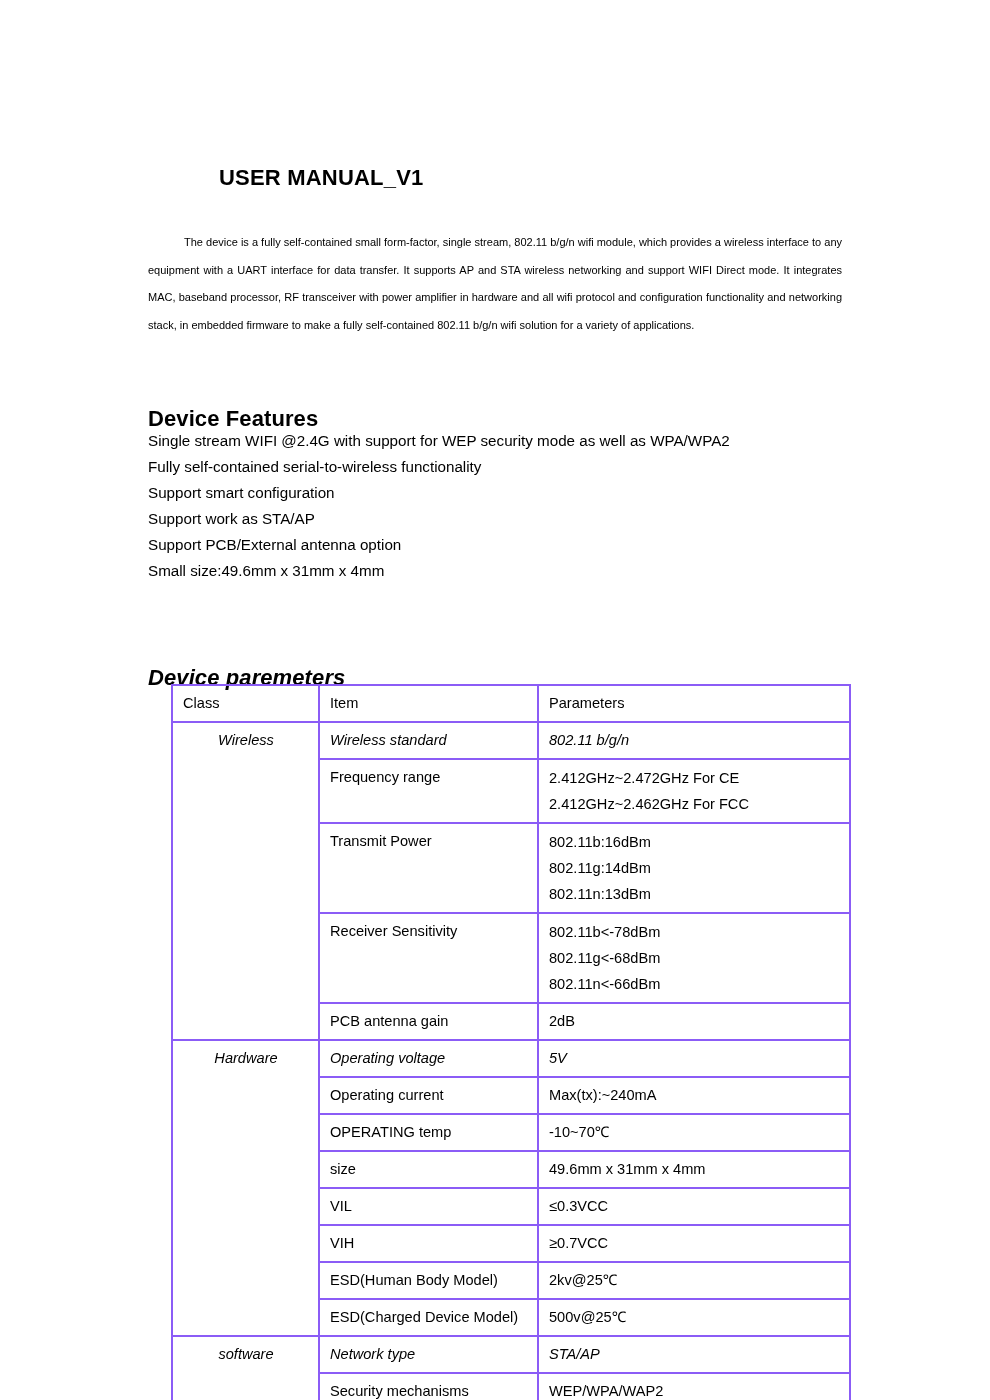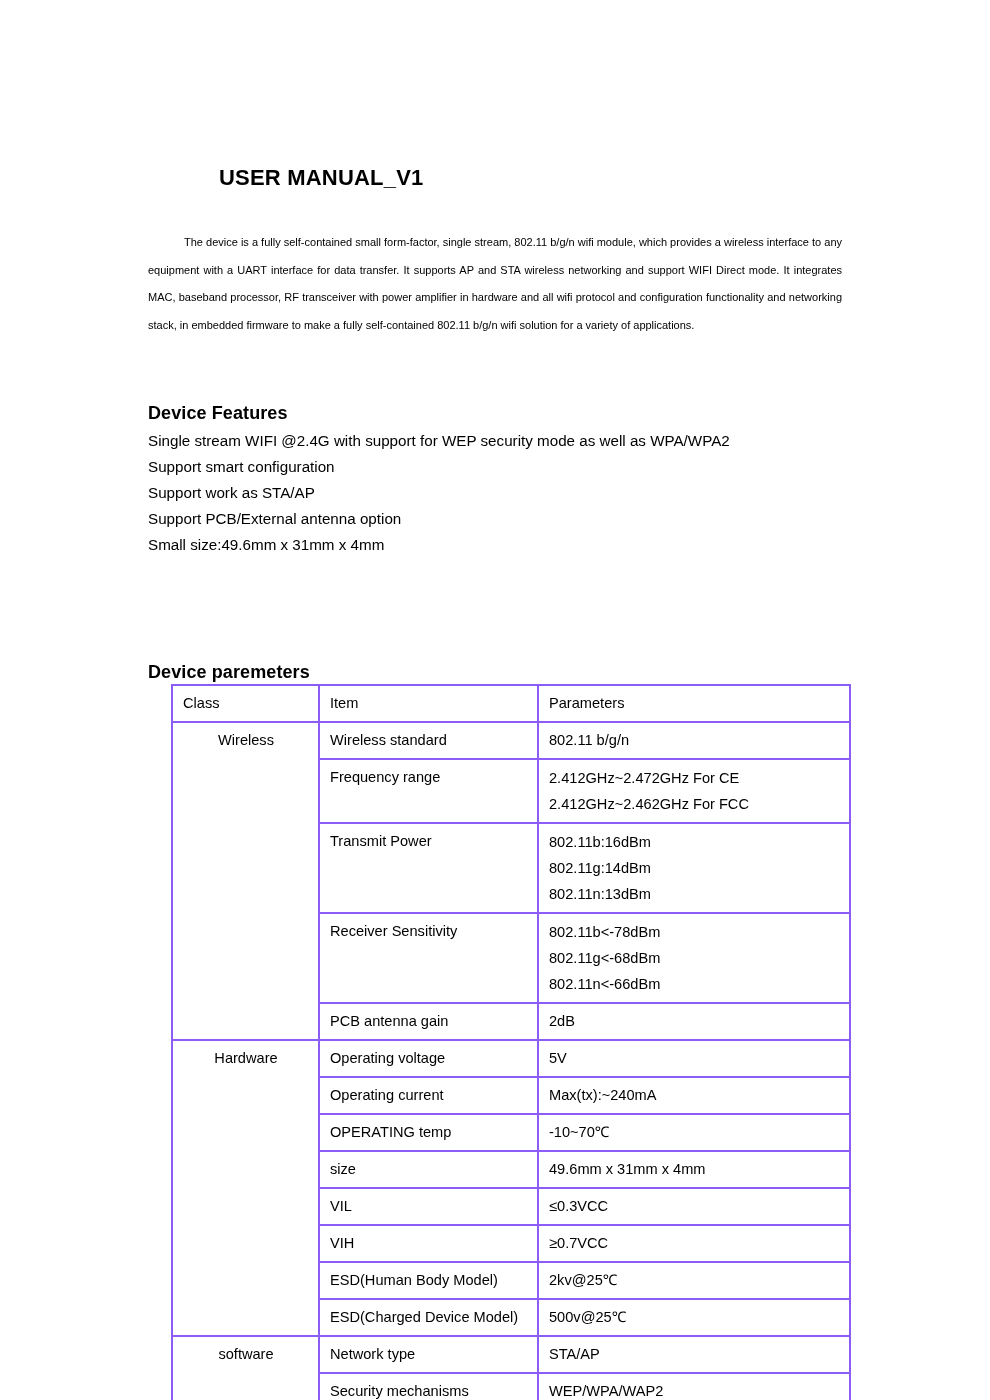--- a/index.html
+++ b/index.html
@@ -45,26 +45,26 @@
     line-height: 27.5px;
     text-align: justify;
     text-justify: inter-word;
     text-indent: 36px;
   }
 
   
   .section-heading {
     position: absolute;
     left: 148px;
-    font-size: 18px;
+    font-size: 22px;
     font-weight: bold;
     letter-spacing: 0.1px;
   }
   #features-heading { top: 368px; }
-  #params-heading   { top: 627px; }
+  #params-heading   { top: 627px; font-style: italic; }
 
   
   .features {
     position: absolute;
     left: 148px;
     top: 408px;
     width: 700px;
   }
   .feature-line {
     font-size: 15.2px;
@@ -104,39 +104,41 @@
     text-align: center;
     vertical-align: top;
     padding-top: 5px;
     border-right: 1px solid #8d8d8d;
   }
   td.class-cell.hdr {
     text-align: left;
   }
   td.group-sep-top {
     border-top: 1px solid #3a3a3a;
+    font-style: italic;
   }
   .multi-line > span {
     display: block;
     line-height: 26px;
   }
 </style>
 </head>
 <body>
 
 <div class="page">
 
   <h1 class="doc-title">USER MANUAL_V1</h1>
 
   <p class="intro">The device is a fully self-contained small form-factor, single stream, 802.11 b/g/n wifi module, which provides a wireless interface to any equipment with a UART interface for data transfer. It supports AP and STA wireless networking and support WIFI Direct mode. It integrates MAC, baseband processor, RF transceiver with power amplifier in hardware and all wifi protocol and configuration functionality and networking stack, in embedded firmware to make a fully self-contained 802.11 b/g/n wifi solution for a variety of applications.</p>
 
   <h2 class="section-heading" id="features-heading">Device Features</h2>
 
   <div class="features">
     <div class="feature-line">Single stream WIFI @2.4G with support for WEP security mode as well as WPA/WPA2</div>
+    <div class="feature-line">Fully self-contained serial-to-wireless functionality</div>
     <div class="feature-line">Support smart configuration</div>
     <div class="feature-line">Support work as STA/AP</div>
     <div class="feature-line">Support PCB/External antenna option</div>
     <div class="feature-line">Small size:49.6mm x 31mm x 4mm</div>
   </div>
 
   <h2 class="section-heading" id="params-heading">Device paremeters</h2>
 
   <div class="params-table-wrap">
     <table class="params">

